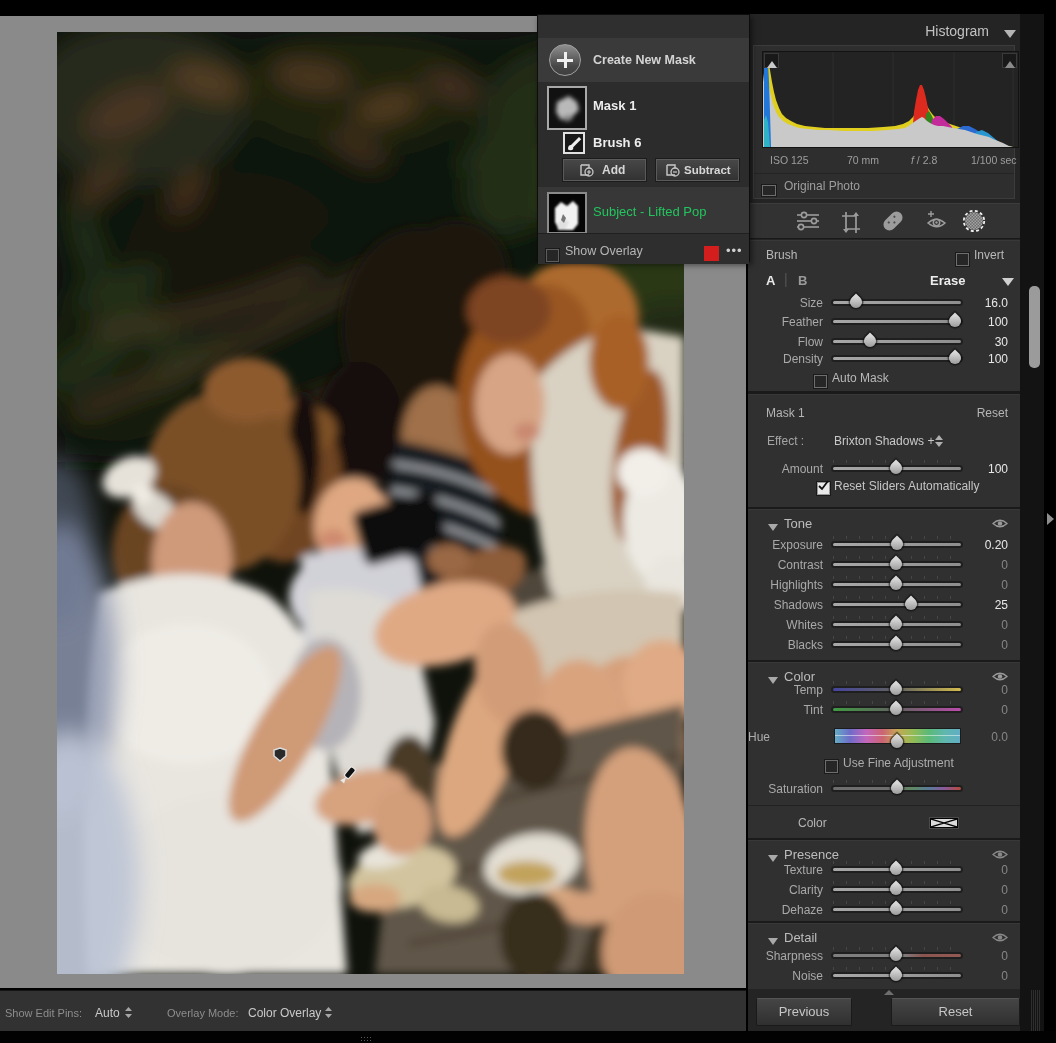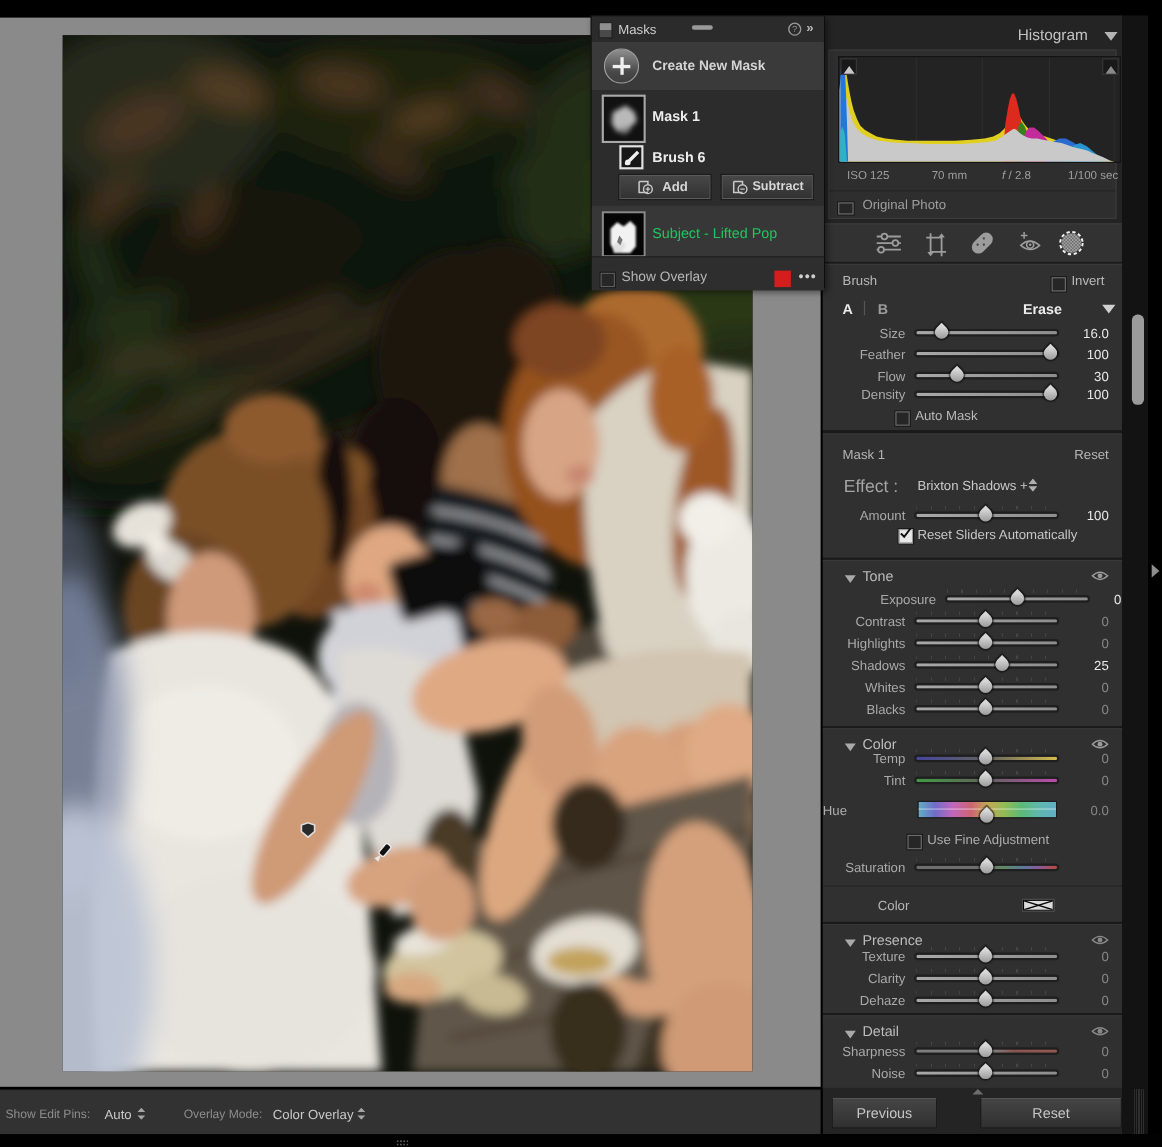--- a/index.html
+++ b/index.html
@@ -356,21 +356,21 @@
         <span class="sval white">100</span>
       </div>
     <div class="abs" style="left:66px;top:131px;"><span class="cb"></span></div>
     <div class="abs lbl" style="left:84px;top:130px;color:#b9b9b9;">Auto Mask</div>
   </div>
   <div class="sep" style="top:377px;height:3px;"></div>
 
   <div class="panelsec" style="top:380px;height:113px;border-top:1px solid #383838;">
     <div class="abs" style="left:18px;top:11px;color:#b5b5b5;font-size:12px;">Mask 1</div>
     <div class="abs" style="right:12px;top:11px;color:#b5b5b5;font-size:12px;">Reset</div>
-    <div class="abs" style="left:19px;top:39px;color:#a5a5a5;font-size:16px;">Effect :</div>
+    <div class="abs" style="left:19px;top:39px;color:#a5a5a5;font-size:12px;">Effect :</div>
     <div class="abs" style="left:86px;top:39px;color:#c9c9c9;font-size:12px;">Brixton Shadows +</div>
     <svg class="abs" style="left:186px;top:40px;" width="10" height="12">
         <path d="M5,0 L9,5 L1,5 Z M5,12 L1,7 L9,7 Z" fill="#b0b0b0"></path>
       </svg>
     <div class="srow" style="top:66px;">
         <span class="slab">Amount</span>
         <div class="strack">
           <div class="ticks"></div>
           <div class="sthumbp" style="left:50%;"></div>
         </div>
@@ -383,21 +383,21 @@
   </div>
   <div class="sep" style="top:493px;height:2px;"></div>
 
   <div class="panelsec" style="top:495px;height:151px;border-top:1px solid #383838;">
     <div class="abs" style="left:20px;top:8px;"><span class="tri" style="border-top-color:#a9a9a9;"></span></div>
     <div class="abs hdr" style="left:36px;top:6px;">Tone</div>
     <svg class="abs" style="right:12px;top:8px;" width="16" height="11">
         <path d="M1,5.5 q7,-6.5 14,0 q-7,6.5 -14,0 z" fill="none" stroke="#9a9a9a" stroke-width="1.3"></path>
         <circle cx="8" cy="5.5" r="2.2" fill="#9a9a9a"></circle>
       </svg>
-    <div class="srow" style="top:27px;margin-left:28px;">
+    <div class="srow" style="top:27px;">
         <span class="slab">Exposure</span>
         <div class="strack">
           <div class="ticks"></div>
           <div class="sthumbp" style="left:51%;"></div>
         </div>
         <span class="sval white">0.20</span>
       </div>
     <div class="srow" style="top:47px;">
         <span class="slab">Contrast</span>
         <div class="strack">
@@ -555,30 +555,20 @@
 </div>
 <div id="scrollstrip">
     <div id="sthumb"></div>
  <div style="position:absolute;left:11px;top:976px;width:9px;height:41px;background:repeating-linear-gradient(90deg,#2e2e2e 0 1px,transparent 1px 2px);"></div>
   </div>
 <div id="rightblack">
     <div style="position:absolute;left:3px;top:513px;width:0;height:0;border-top:6px solid transparent;border-bottom:6px solid transparent;border-left:7px solid #8e8e8e;"></div>
   </div>
 <div id="maskspanel">
 
-  <div class="abs" style="left:0;top:0;width:211px;height:23px;background:#2b2b2b;border-bottom:1px solid #1f1f1f;">
-    <div class="abs" style="left:6px;top:5px;width:11px;height:13px;background:linear-gradient(#8f8f8f 0 6px,#4a4a4a 6px);border:1px solid #222;"></div>
-    <div class="abs" style="left:24px;top:5px;color:#cdcdcd;font-size:12px;">Masks</div>
-    <div class="abs" style="left:91px;top:8px;width:19px;height:4px;border-radius:2px;background:#9a9a9a;"></div>
-    <svg class="abs" style="left:178px;top:5px;" width="13" height="13">
-        <circle cx="6.5" cy="6.5" r="5.4" fill="none" stroke="#9a9a9a" stroke-width="1.2"></circle>
-        <text x="6.5" y="9.4" font-size="8" fill="#9a9a9a" text-anchor="middle" font-family="Liberation Sans">?</text>
-      </svg>
-    <div class="abs" style="left:195px;top:3px;color:#b9b9b9;font-size:12px;font-weight:bold;">»</div>
-  </div>
 
   <div class="abs" style="left:0;top:23px;width:211px;height:44px;background:#3a3a3a;">
     <div class="abs" style="left:11px;top:6px;width:30px;height:30px;border-radius:50%;background:linear-gradient(#8f8f8f,#474747 70%,#3f3f3f);border:1px solid #a0a0a0;">
       <div class="abs" style="left:7px;top:13.5px;width:16px;height:3px;background:#efefef;"></div>
       <div class="abs" style="left:13.5px;top:7px;width:3px;height:16px;background:#efefef;"></div>
     </div>
     <div class="abs" style="left:55px;top:15px;color:#d4d4d4;font-size:12.5px;font-weight:bold;">Create New Mask</div>
   </div>
 
   <div class="abs" style="left:0;top:67px;width:211px;height:105px;background:#2c2c2c;">

